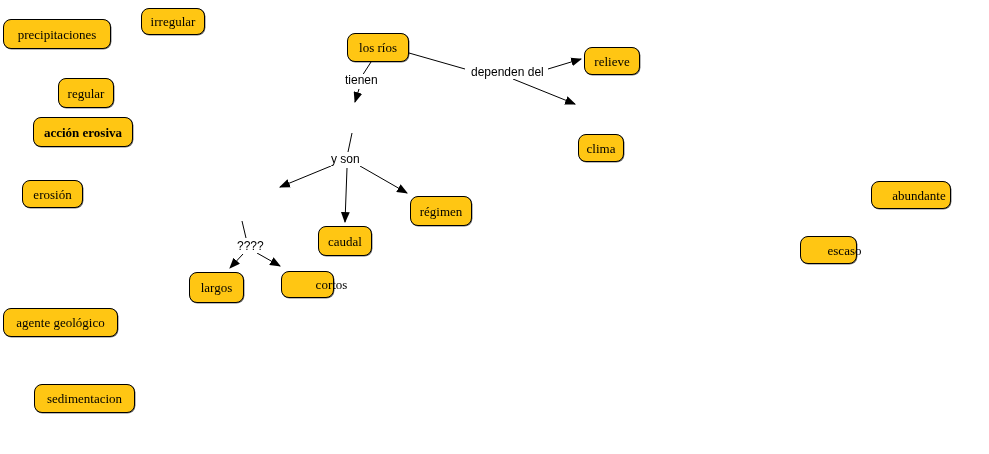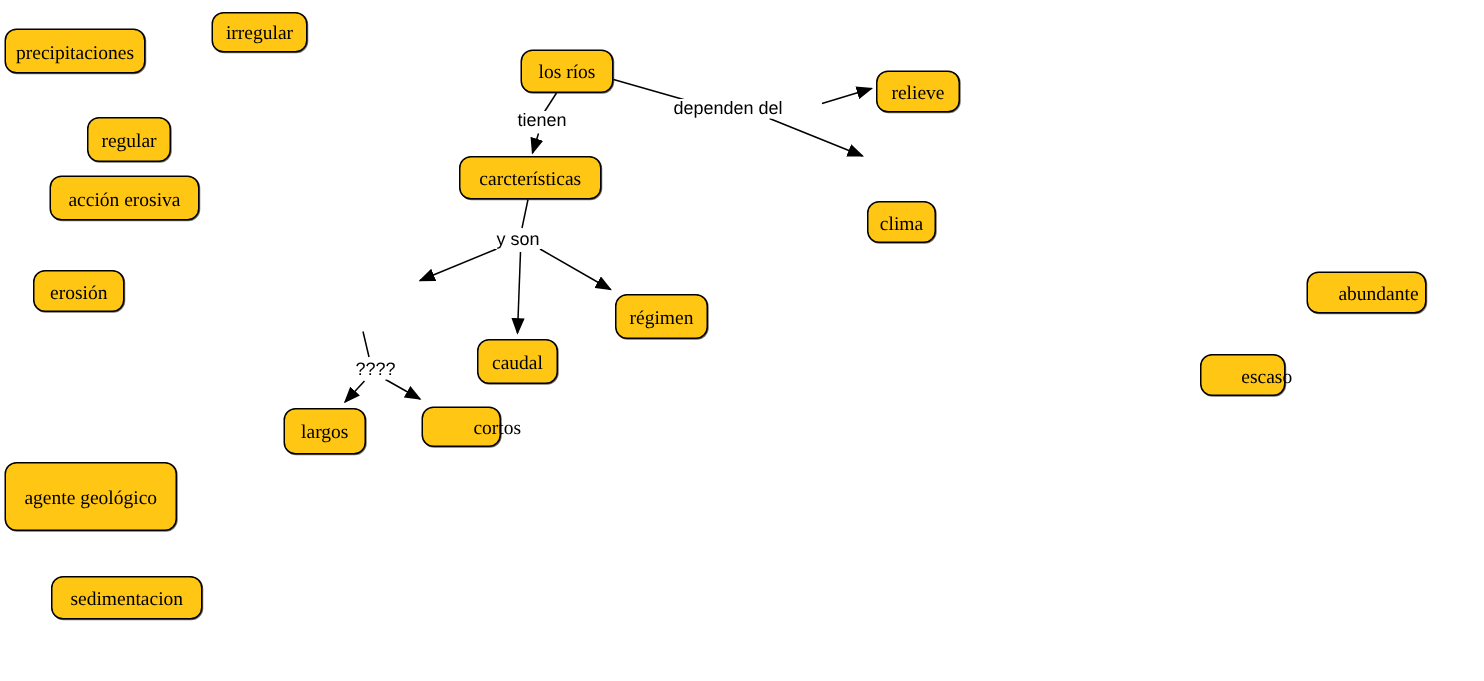--- a/index.html
+++ b/index.html
@@ -72,38 +72,37 @@
     <line x1="352" y1="133" x2="348" y2="152" stroke="#000" stroke-width="1"></line>
     <line x1="331" y1="166" x2="280" y2="187" stroke="#000" stroke-width="1" marker-end="url(#arrow)"></line>
     <line x1="347" y1="168" x2="345" y2="222" stroke="#000" stroke-width="1" marker-end="url(#arrow)"></line>
     <line x1="360" y1="166" x2="407" y2="193" stroke="#000" stroke-width="1" marker-end="url(#arrow)"></line>
 
     <line x1="242" y1="221" x2="246" y2="238" stroke="#000" stroke-width="1"></line>
     <line x1="243" y1="254" x2="230" y2="268" stroke="#000" stroke-width="1" marker-end="url(#arrow)"></line>
     <line x1="257" y1="253" x2="280" y2="266" stroke="#000" stroke-width="1" marker-end="url(#arrow)"></line>
   </svg>
 
-  <div class="concept" style="left:3px;   top:19px;  width:94px; height:30px;">precipitaciones</div>
+  <div class="concept" style="left:3px;   top:19px;  width:108px; height:30px;">precipitaciones</div>
   <div class="concept" style="left:141px; top:8px;   width:64px;  height:27px;">irregular</div>
   <div class="concept" style="left:58px;  top:78px;  width:56px;  height:30px;">regular</div>
-  <div class="concept" style="left:33px;  top:117px; width:100px; height:30px;">acción erosiva</div>
+  <div class="concept" style="left:33px;  top:117px; width:100px; height:30px;font-weight:bold;">acción erosiva</div>
   <div class="concept" style="left:22px;  top:180px; width:61px;  height:28px;">erosión</div>
-  <div class="concept" style="left:3px;   top:308px; width:115px; height:46px;">agente geológico</div>
+  <div class="concept" style="left:3px;   top:308px; width:115px; height:29px;">agente geológico</div>
   <div class="concept" style="left:34px;  top:384px; width:101px; height:29px;">sedimentacion</div>
 
   <div class="concept" style="left:347px; top:33px;  width:62px;  height:29px;">los ríos</div>
-  <div class="concept" style="left:306px; top:104px; width:95px;  height:29px;">carcterísticas</div>
   <div class="concept" style="left:584px; top:47px;  width:56px;  height:28px;">relieve</div>
   <div class="concept" style="left:578px; top:97px;  width:46px;  height:28px;margin-top:37px;">clima</div>
   <div class="concept" style="left:318px; top:226px; width:54px;  height:30px;">caudal</div>
   <div class="concept" style="left:410px; top:196px; width:62px;  height:30px;">régimen</div>
   <div class="concept" style="left:189px; top:272px; width:55px;  height:31px;">largos</div>
   <div class="concept" style="left:281px; top:271px; width:53px;  height:27px;padding-left:48px;">cortos</div>
 
   <div class="concept" style="left:871px; top:181px; width:80px;  height:28px;padding-left:16px;">abundante</div>
   <div class="concept" style="left:800px; top:236px; width:57px;  height:28px;padding-left:32px;">escaso</div>
 
   <div class="link-label" style="left:344px; top:74px;">tienen</div>
-  <div class="link-label" style="left:448px; top:66px;">dependen del</div>
+  <div class="link-label" style="left:470px; top:66px;">dependen del</div>
   <div class="link-label" style="left:330px; top:153px;">y son</div>
   <div class="link-label" style="left:236px; top:240px;">????</div>
 
 </div>
 
 </body></html>

